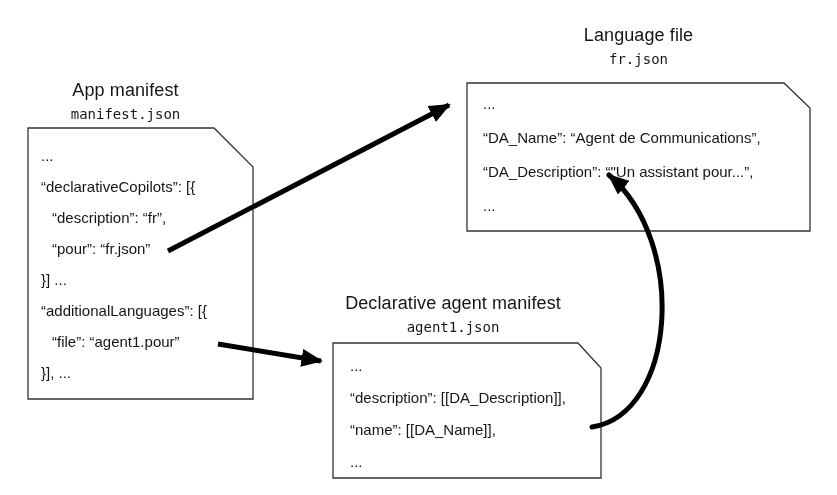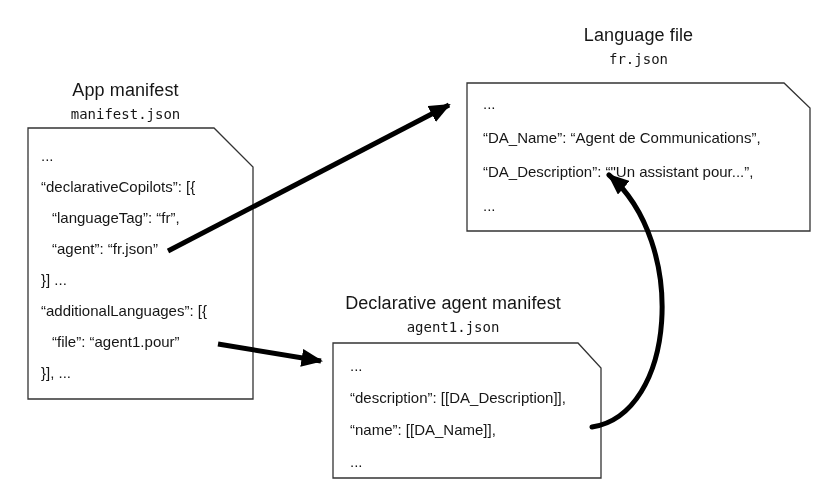--- a/index.html
+++ b/index.html
@@ -63,22 +63,22 @@
   </div>
 
   <div class="hdr" style="left:319px; top:291px; width:268px;">
     <div class="t">Declarative agent manifest</div>
     <div class="f">agent1.json</div>
   </div>
 
   <div class="doc-text lh31" style="left:41px; top:140px;">
     <div class="line">...</div>
     <div class="line">“declarativeCopilots”: [{</div>
-    <div class="line indent">“languageTag”: “fr”,</div>
-    <div class="line indent">“agent”: “fr.json”</div>
+    <div class="line indent">“description”: “fr”,</div>
+    <div class="line indent">“pour”: “fr.json”</div>
     <div class="line">}] ...</div>
     <div class="line">“additionalLanguages”: [{</div>
     <div class="line indent">“file”: “agent1.pour”</div>
     <div class="line">}], ...</div>
   </div>
 
   <div class="doc-text lh34" style="left:483px; top:86px;">
     <div class="line">...</div>
     <div class="line">“DA_Name”: “Agent de Communications”,</div>
     <div class="line">“DA_Description”: “"Un assistant pour...”,</div>

